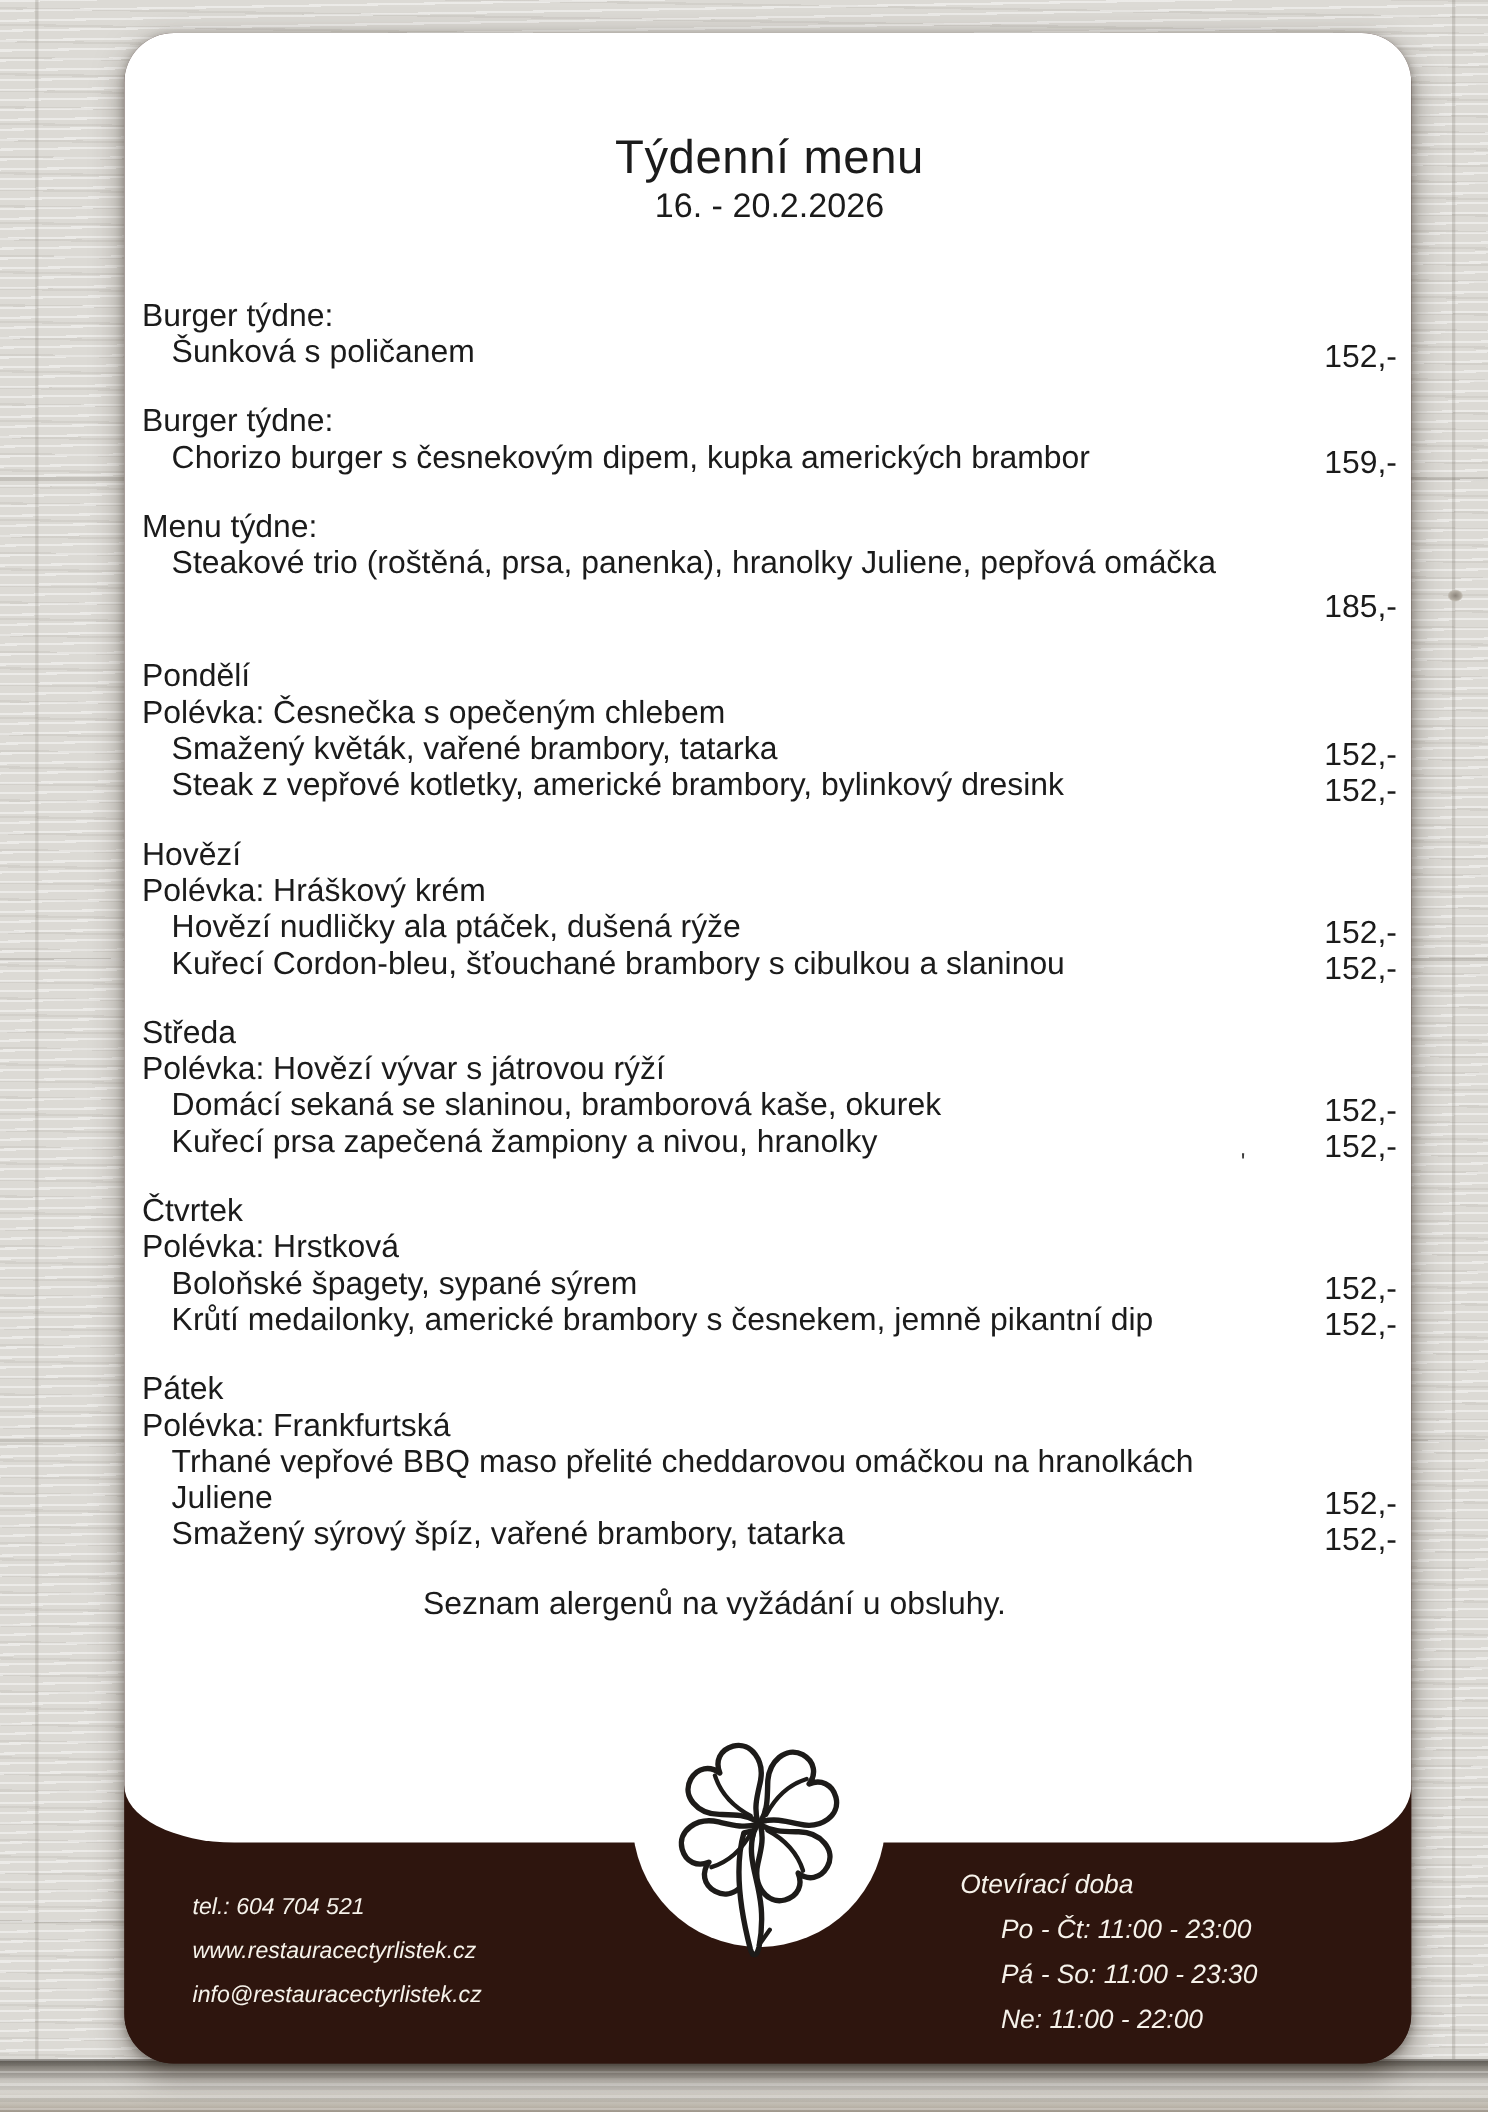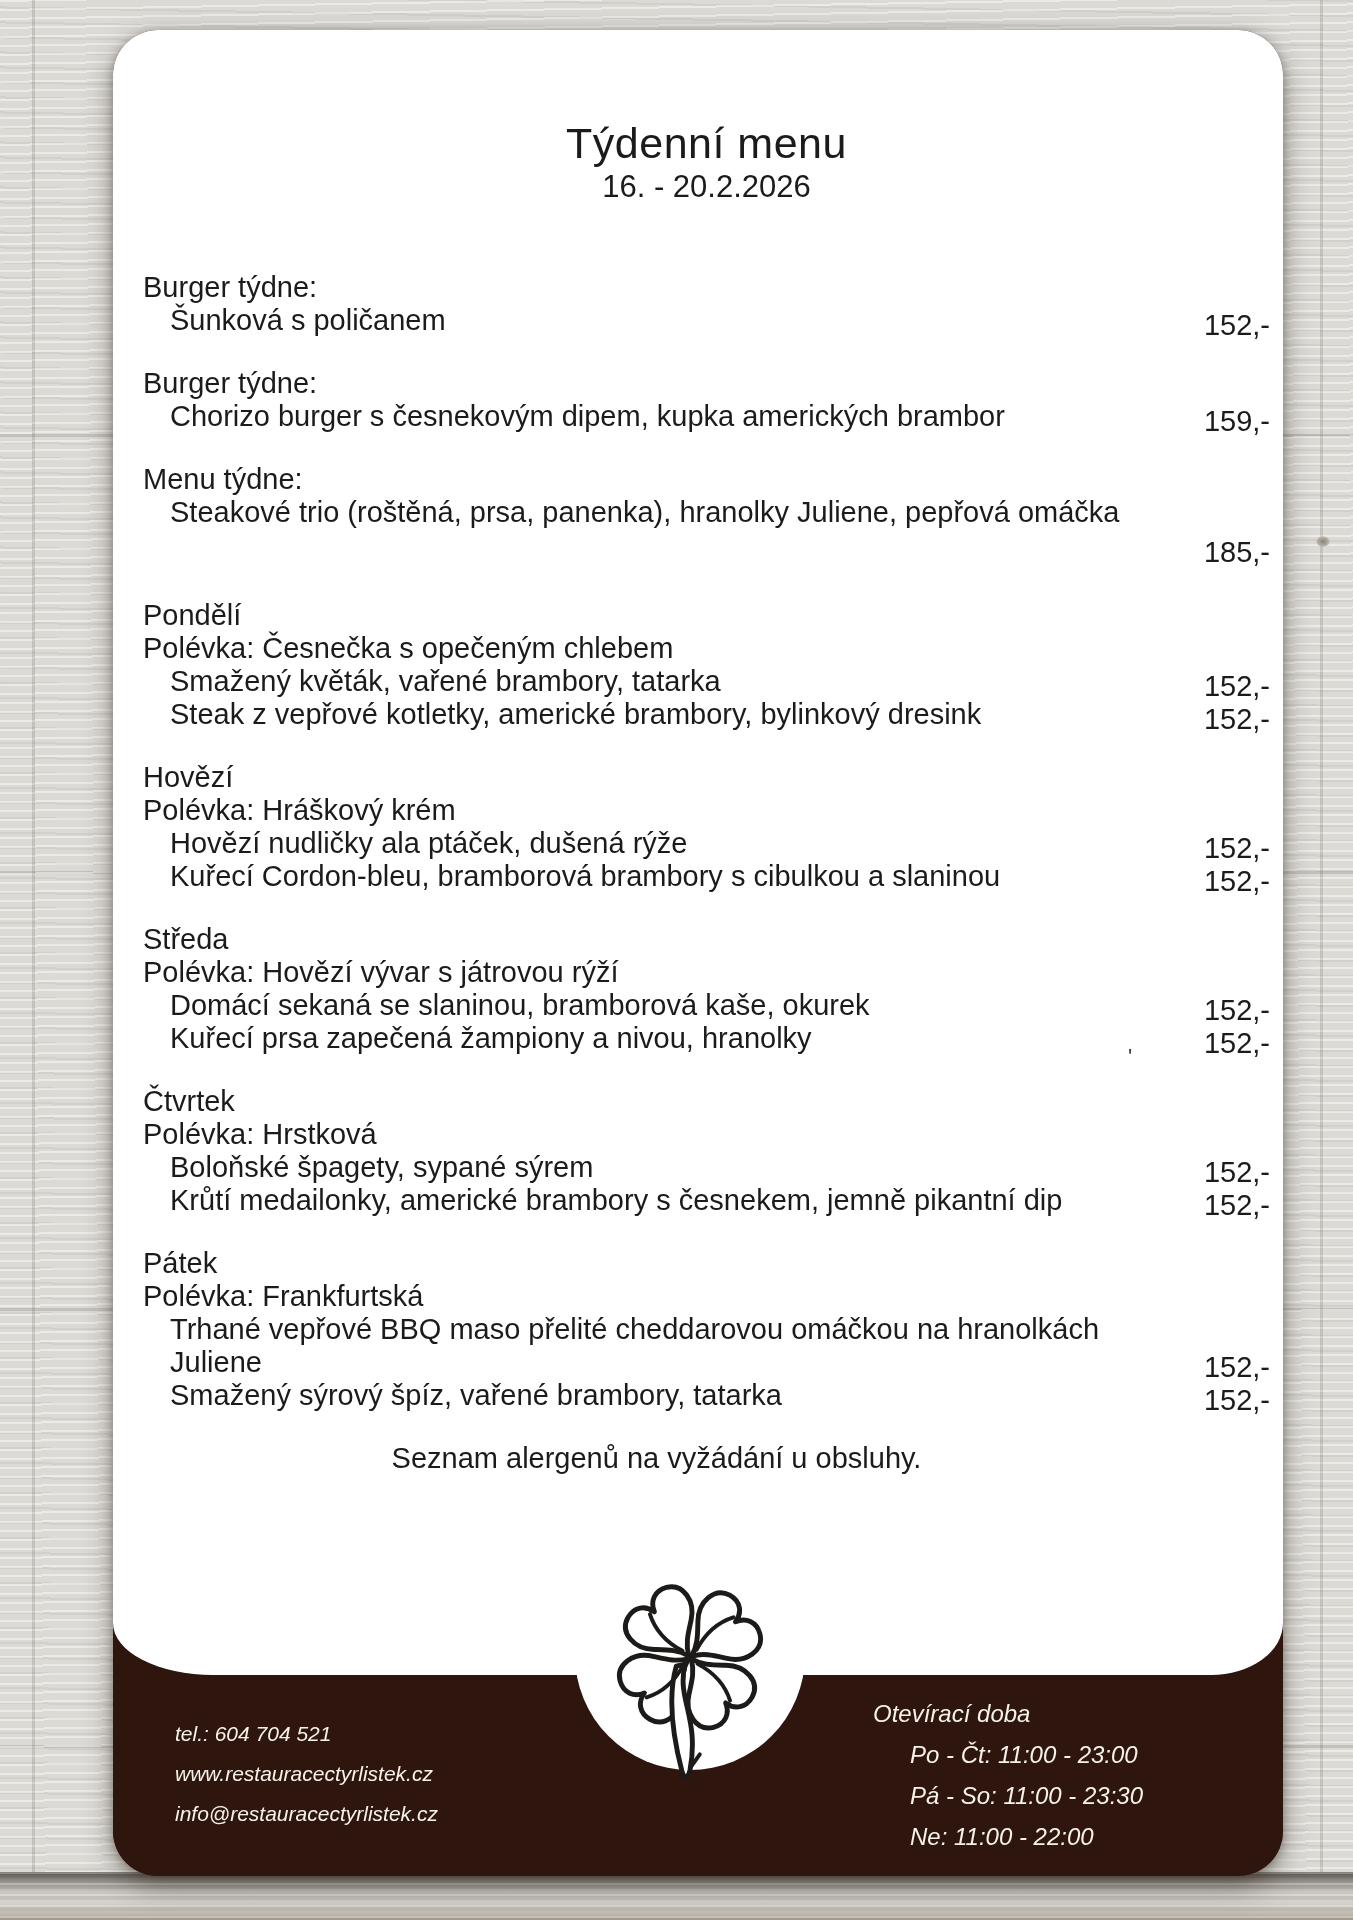--- a/index.html
+++ b/index.html
@@ -26,21 +26,21 @@
     position:absolute;left:113px;top:30px;width:1170px;height:1846px;
     border-radius:45px;background:#2e150e;overflow:hidden;
     box-shadow:0 10px 28px rgba(55,46,38,.50), 0 2px 8px rgba(55,46,38,.35);
   }
   .card-white{
     position:absolute;left:0;top:0;width:100%;height:1645px;background:#ffffff;z-index:2;
     border-bottom-left-radius:100px 52px;border-bottom-right-radius:72px 52px;
   }
   .content{
     position:absolute;left:0;top:0;width:100%;z-index:3;
-    padding:90px 13px 0 30px;box-sizing:border-box;
+    padding:90px 13px 0 16px;box-sizing:border-box;
     color:#1b1b1b;font-size:29px;line-height:33px;
   }
   .title{margin:0;font-size:43px;line-height:47px;font-weight:normal;text-align:center;letter-spacing:.5px;}
   .date{font-size:31px;line-height:36px;margin-top:2px;text-align:center;}
   .sections{margin-top:66px;}
   .section{margin-bottom:30px;}
   .heading,.soup{white-space:nowrap;}
   .item{display:flex;align-items:flex-end;}
   .item-text{margin-left:27px;flex:1 1 auto;white-space:nowrap;}
   .price{flex:0 0 auto;transform:translateY(5px);white-space:nowrap;}
@@ -125,21 +125,21 @@
           <div class="heading">Hovězí</div>
           <div class="soup">Polévka: Hráškový krém</div>
           <div class="item">
             <div class="item-text">
               <div>Hovězí nudličky ala ptáček, dušená rýže</div>
             </div>
             <div class="price">152,-</div>
           </div>
           <div class="item">
             <div class="item-text">
-              <div>Kuřecí Cordon-bleu, bramborová brambory s cibulkou a slaninou</div>
+              <div>Kuřecí Cordon-bleu, šťouchané brambory s cibulkou a slaninou</div>
             </div>
             <div class="price">152,-</div>
           </div>
         </div>
         <div class="section">
           <div class="heading">Středa</div>
           <div class="soup">Polévka: Hovězí vývar s játrovou rýží</div>
           <div class="item">
             <div class="item-text">
               <div>Domácí sekaná se slaninou, bramborová kaše, okurek</div>

